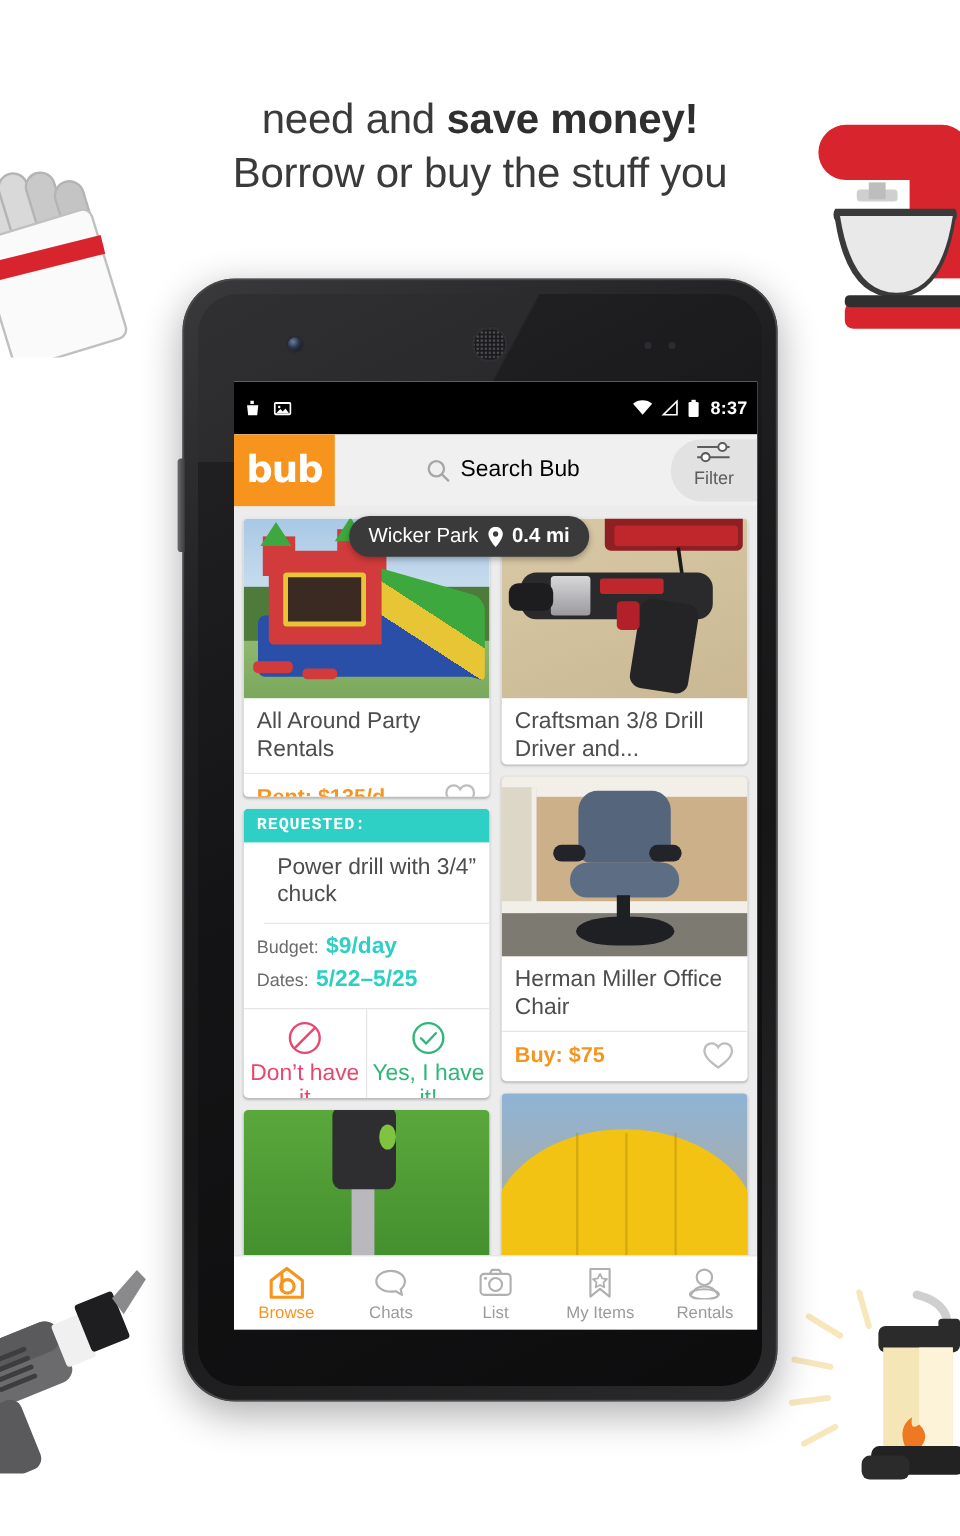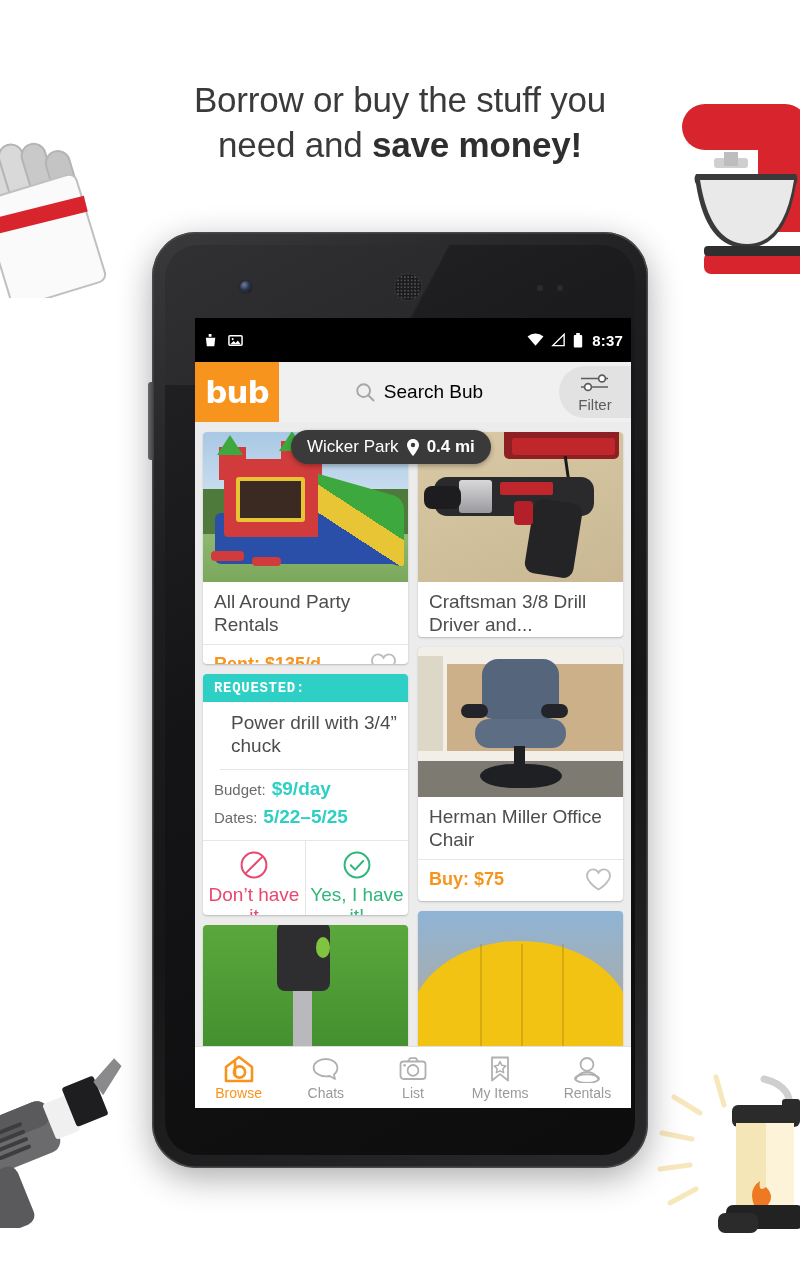--- a/index.html
+++ b/index.html
@@ -117,21 +117,21 @@
   .searchbox {
     flex:1; display:flex; align-items:center; justify-content:center;
     gap:9px;
   }
   .search-ph { color:#000000; font-size:19px; }
   .filter-btn {
     width:72px; flex:0 0 72px;
     background:#e2e2e2;
     border-radius:38px 0 0 38px;
     display:flex; flex-direction:column;
-    align-items:center; justify-content:center;
+    align-items:center; 
     gap:2px; margin:4px 0 4px 0;
   }
   .filter-label { font-size:15px; color:#5c5c5c; }
 
   
   .feed {
     padding:10px 8px 0 8px;
     display:flex; gap:10px;
     height:calc(790px - 28px - 60px - 62px);
     overflow:hidden;
@@ -267,22 +267,22 @@
   .gr-head { position:absolute; left:36%; top:-2%; width:26%; height:46%; background:#2e2e30; border-radius:8px; }
   .gr-dot { position:absolute; left:55%; top:8%; width:7%; height:14%; background:#7fc341; border-radius:50%; }
   .um-bg { position:absolute; inset:0; background:linear-gradient(#8fb4d6,#b9a78c); }
   .um-can { position:absolute; left:-4%; right:-4%; top:20%; height:78%; background:#f2c312; border-radius:50% 50% 6px 6px / 70% 70% 6px 6px; }
   .um-rib { position:absolute; top:22%; width:2px; height:70%; background:rgba(180,140,10,.45); }
 </style>
 </head>
 <body>
 
 <div class="headline">
+  <div><span>need and </span><b>save money!</b></div>
   <div>Borrow or buy the stuff you</div>
-  <div><span>need and </span><b>save money!</b></div>
 </div>
 
 <svg class="deco deco-tl" width="130" height="190" viewBox="0 0 130 190">
   <g transform="rotate(-17 65 95)">
     <rect x="10" y="36" width="24" height="62" rx="12" fill="#d9d9d9" stroke="#b4b4b4" stroke-width="2"></rect>
     <rect x="32" y="28" width="24" height="70" rx="12" fill="#d9d9d9" stroke="#b4b4b4" stroke-width="2"></rect>
     <rect x="54" y="34" width="24" height="66" rx="12" fill="#c9c9c9" stroke="#b4b4b4" stroke-width="2"></rect>
     <rect x="75" y="48" width="24" height="56" rx="12" fill="#c4c4c4" stroke="#b4b4b4" stroke-width="2"></rect>
     <rect x="2" y="74" width="98" height="112" rx="8" fill="#fafafa" stroke="#c0c0c0" stroke-width="2"></rect>
     <rect x="-10" y="96" width="112" height="16" fill="#d8242c" transform="rotate(3 46 104)"></rect>

